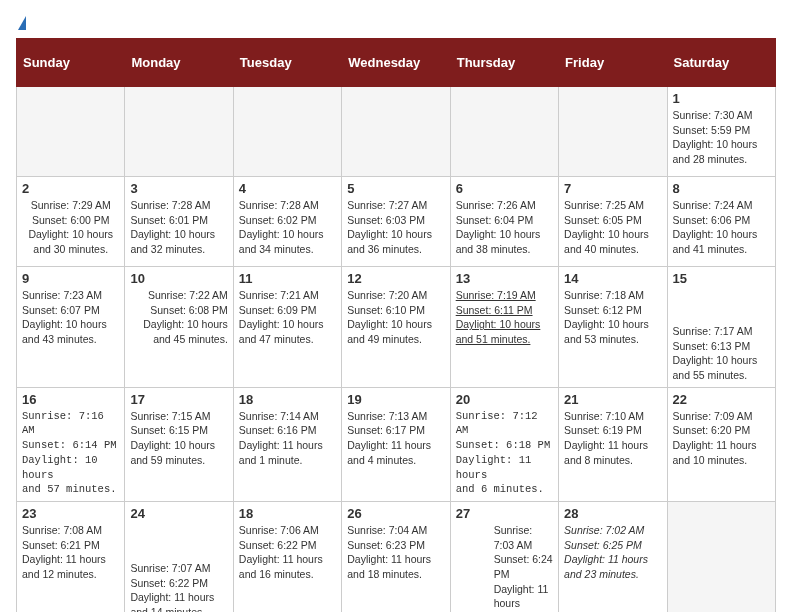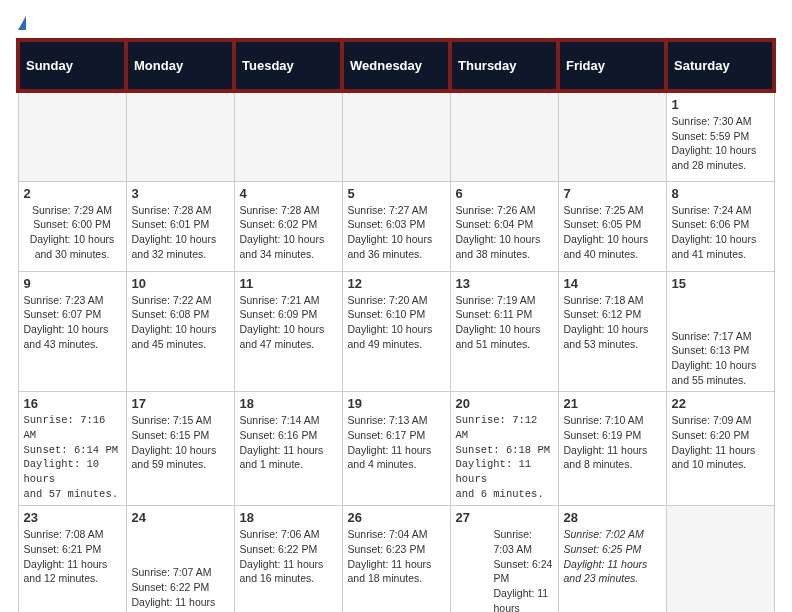--- a/index.html
+++ b/index.html
@@ -55,27 +55,27 @@
     .location {
       font-size: 16px;
       color: #333;
     }
     .calendar {
       width: 100%;
       border-collapse: collapse;
       table-layout: fixed;
     }
     .calendar th {
-      background: #0f172a;
+      background: #7f1d1d;
       color: #fff;
       text-align: left;
       padding: 16px 6px;
       font-size: 13px;
       font-weight: bold;
-      border: 4px solid #7f1d1d;
+      border: 1px solid #7f1d1d;
     }
     .calendar td {
       vertical-align: top;
       border: 1px solid #ccc;
       padding: 4px 5px;
       height: 90px;
       background: #fff;
     }
     .calendar td.empty {
       background: #f5f5f5;
@@ -192,42 +192,42 @@
       <tr>
         <td>
           <span class="day-number">9</span>
           <div class="day-info" style="white-space: pre-line;">Sunrise: 7:23 AM
 Sunset: 6:07 PM
 Daylight: 10 hours
 and 43 minutes.</div>
         </td>
         <td>
           <span class="day-number">10</span>
-          <div class="day-info" style="white-space: pre-line;">Sunrise: 7:22 AM
+          <div class="day-info" style="white-space: pre-line; text-align: right;">Sunrise: 7:22 AM
 Sunset: 6:08 PM
 Daylight: 10 hours
 and 45 minutes.</div>
         </td>
         <td>
           <span class="day-number">11</span>
           <div class="day-info" style="white-space: pre-line;">Sunrise: 7:21 AM
 Sunset: 6:09 PM
 Daylight: 10 hours
 and 47 minutes.</div>
         </td>
         <td>
           <span class="day-number">12</span>
           <div class="day-info" style="white-space: pre-line;">Sunrise: 7:20 AM
 Sunset: 6:10 PM
 Daylight: 10 hours
 and 49 minutes.</div>
         </td>
         <td>
           <span class="day-number">13</span>
-          <div class="day-info" style="white-space: pre-line;">Sunrise: 7:19 AM
+          <div class="day-info" style="white-space: pre-line; text-decoration: underline;">Sunrise: 7:19 AM
 Sunset: 6:11 PM
 Daylight: 10 hours
 and 51 minutes.</div>
         </td>
         <td>
           <span class="day-number">14</span>
           <div class="day-info" style="white-space: pre-line;">Sunrise: 7:18 AM
 Sunset: 6:12 PM
 Daylight: 10 hours
 and 53 minutes.</div>

